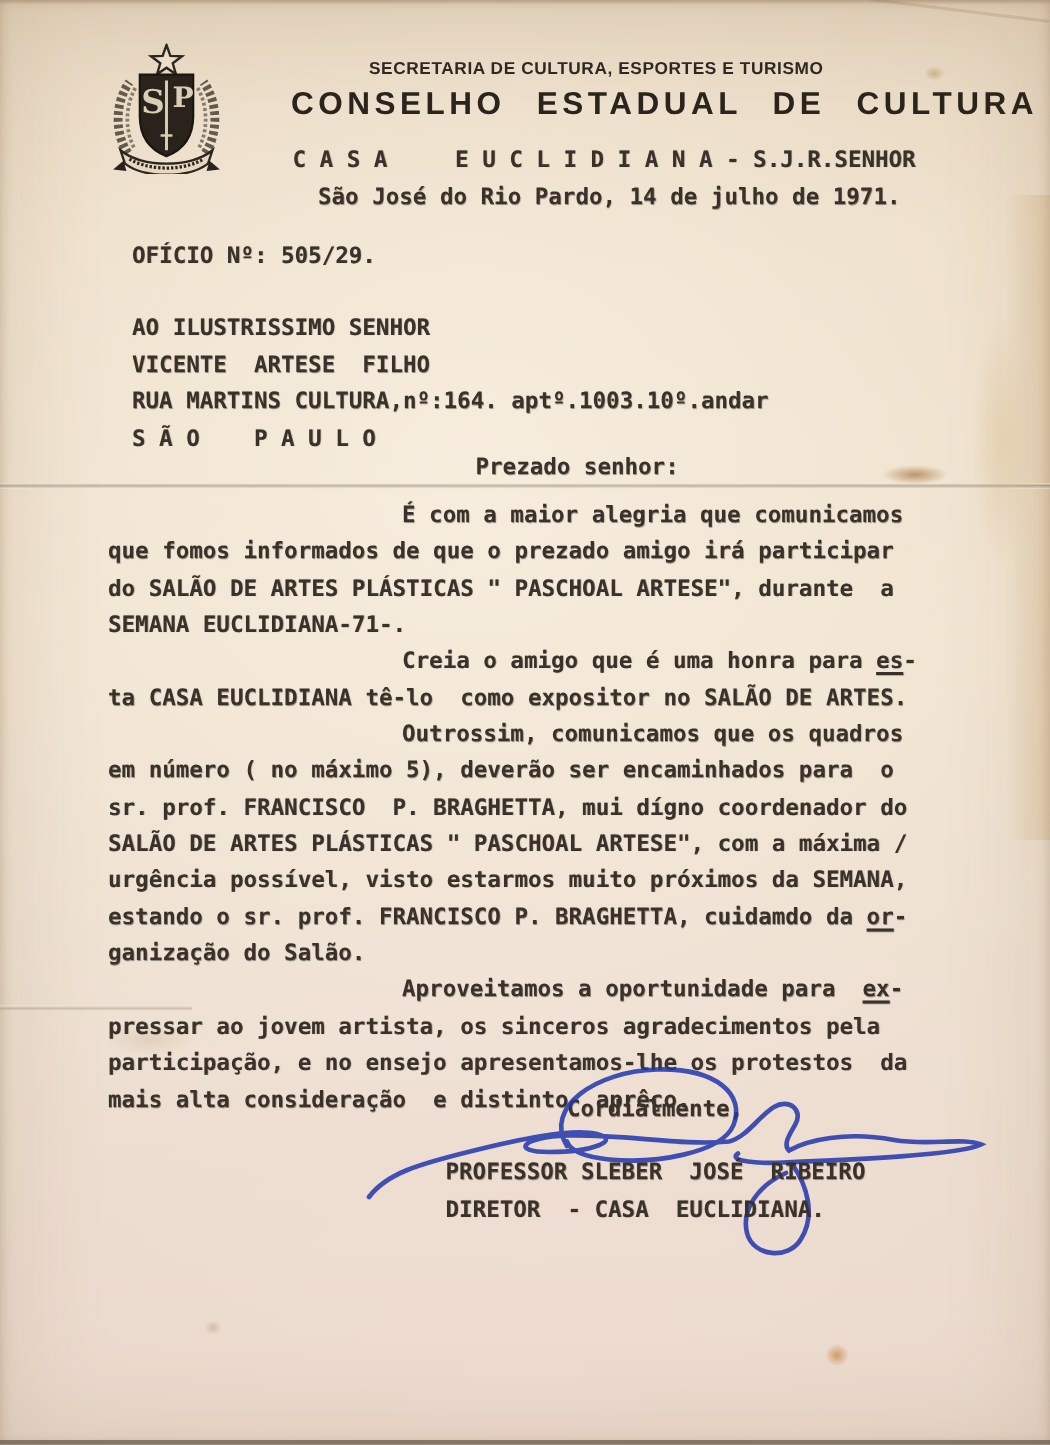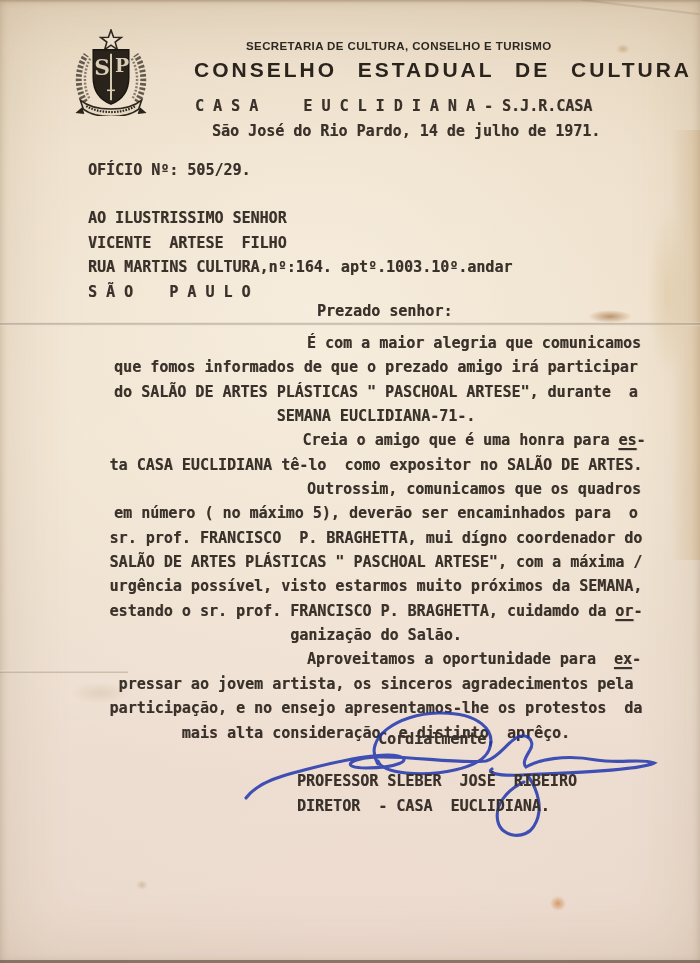--- a/index.html
+++ b/index.html
@@ -43,21 +43,21 @@
       letter-spacing:.4px;color:#2e2822;white-space:nowrap;}
   .council{position:absolute;left:194px;top:58px;
       font-family:"Liberation Sans",sans-serif;font-weight:bold;font-size:21px;
       letter-spacing:3px;word-spacing:12px;color:#2a241d;white-space:nowrap;}
   .casa-line{left:195px;top:94px;}
   .dateline{left:212px;top:119px;}
   .oficio{left:88px;top:158px;}
   .recipient{left:88px;top:206px;}
   .recipient .line{height:24.6px;}
   .salutation{left:317px;top:299px;}
-  .body{left:96px;top:331px;width:560px;text-align:center;}
+  .body{left:72px;top:331px;width:560px;}
   .body .line{height:24.35px;}
   .body .line.indent{padding-left:196px;}
   .syl-u{text-decoration:underline;text-decoration-thickness:1.5px;text-underline-offset:3px;}
   .closing{left:378px;top:727px;}
   .signer-name{left:297px;top:769px;}
   .signer-role{left:297px;top:794px;}
 
   .crest{position:absolute;left:70px;top:29px;width:82px;height:87px;}
   .sig{position:absolute;left:240px;top:694px;width:430px;height:150px;pointer-events:none;}
 </style>
@@ -88,23 +88,23 @@
     <line x1="41" y1="25" x2="41" y2="72" stroke="#d9cdb4" stroke-width="2"></line>
     <line x1="37" y1="62" x2="45" y2="62" stroke="#d9cdb4" stroke-width="1.6"></line>
     <text x="24" y="47" font-family="DejaVu Serif, serif" font-weight="bold" font-size="22" fill="#d9cdb4">S</text>
     <text x="45" y="43" font-family="DejaVu Serif, serif" font-weight="bold" font-size="19" fill="#d9cdb4">P</text>
     <path d="M10,72 C24,84 58,84 72,72 L69,81 C56,91 26,91 13,81 Z" fill="#e6d8c0" stroke="#2c2620" stroke-width="1.6"></path>
     <path d="M16,78 C30,86 52,86 66,78" fill="none" stroke="#2c2620" stroke-width="2.2" stroke-dasharray="1.6 1.3"></path>
     <path d="M12,79 L5,85 L14,86 Z" fill="#29231b"></path>
     <path d="M70,79 L77,85 L68,86 Z" fill="#29231b"></path>
   </svg>
 
-  <div class="agency">SECRETARIA DE CULTURA, CONSELHO E TURISMO</div>
+  <div class="agency">SECRETARIA DE CULTURA, ESPORTES E TURISMO</div>
   <div class="council">CONSELHO ESTADUAL DE CULTURA</div>
-  <div class="tw sz casa-line"><span class="ul">C A S A     E U C L I D I A N A</span><span> - </span><span class="ul">S.J.R.CASA</span></div>
+  <div class="tw sz casa-line"><span class="ul">C A S A     E U C L I D I A N A</span><span> - </span><span class="ul">S.J.R.SENHOR</span></div>
   <div class="tw sz dateline">São José do Rio Pardo, 14 de julho de 1971.</div>
 
   <div class="tw sz ul oficio">OFÍCIO Nº: 505/29.</div>
 
   <div class="tw sz recipient" id="recipient-block"><div class="line">AO ILUSTRISSIMO SENHOR</div><div class="line">VICENTE  ARTESE  FILHO</div><div class="line">RUA MARTINS CULTURA,nº:164. aptº.1003.10º.andar</div><div class="line ul">S Ã O    P A U L O</div></div>
 
   <div class="tw sz salutation">Prezado senhor:</div>
 
   <div class="tw sz body" id="body-block"><div class="line indent">É com a maior alegria que comunicamos</div><div class="line">que fomos informados de que o prezado amigo irá participar</div><div class="line">do SALÃO DE ARTES PLÁSTICAS " PASCHOAL ARTESE", durante  a</div><div class="line">SEMANA EUCLIDIANA-71-.</div><div class="line indent">Creia o amigo que é uma honra para <span class="syl-u">es</span>-</div><div class="line">ta CASA EUCLIDIANA tê-lo  como expositor no SALÃO DE ARTES.</div><div class="line indent">Outrossim, comunicamos que os quadros</div><div class="line">em número ( no máximo 5), deverão ser encaminhados para  o</div><div class="line">sr. prof. FRANCISCO  P. BRAGHETTA, mui dígno coordenador do</div><div class="line">SALÃO DE ARTES PLÁSTICAS " PASCHOAL ARTESE", com a máxima /</div><div class="line">urgência possível, visto estarmos muito próximos da SEMANA,</div><div class="line">estando o sr. prof. FRANCISCO P. BRAGHETTA, cuidamdo da <span class="syl-u">or</span>-</div><div class="line">ganização do Salão.</div><div class="line indent">Aproveitamos a oportunidade para  <span class="syl-u">ex</span>-</div><div class="line">pressar ao jovem artista, os sinceros agradecimentos pela</div><div class="line">participação, e no ensejo apresentamos-lhe os protestos  da</div><div class="line">mais alta consideração  e distinto  aprêço.</div></div>
 

